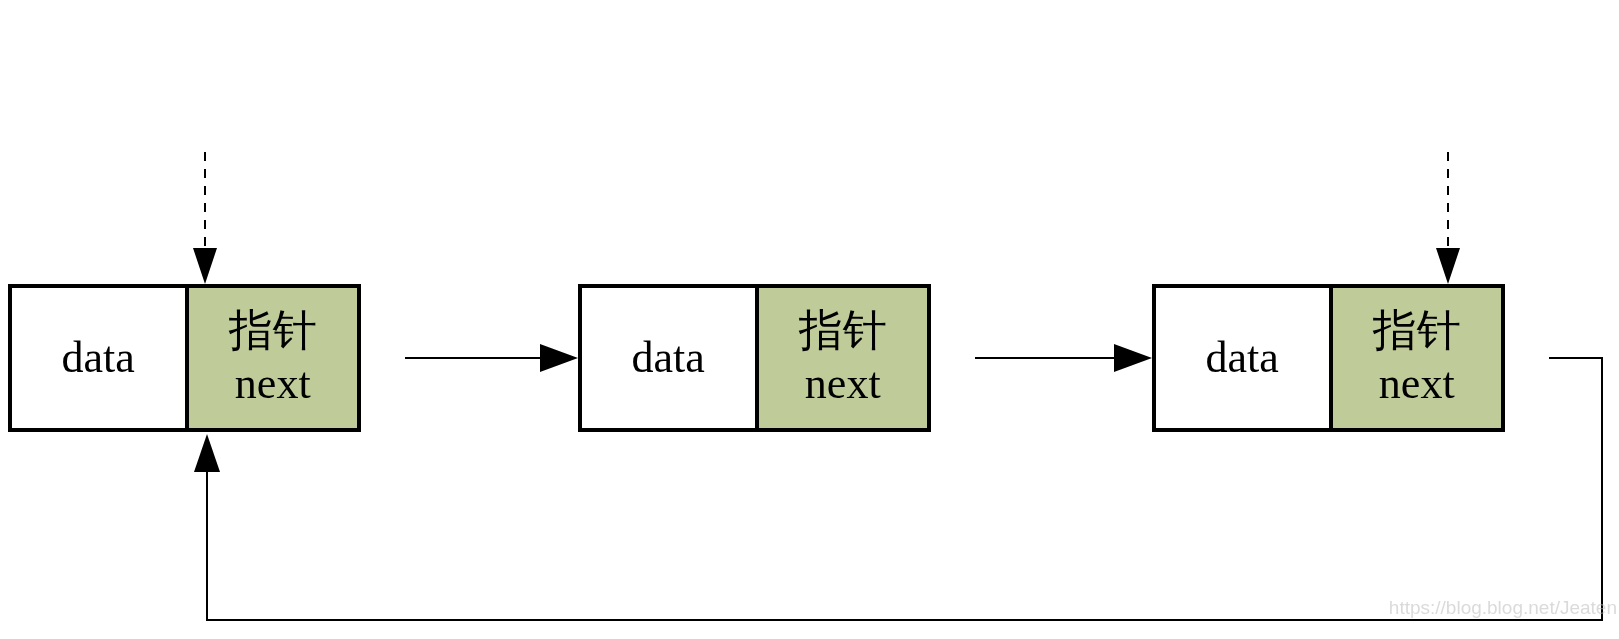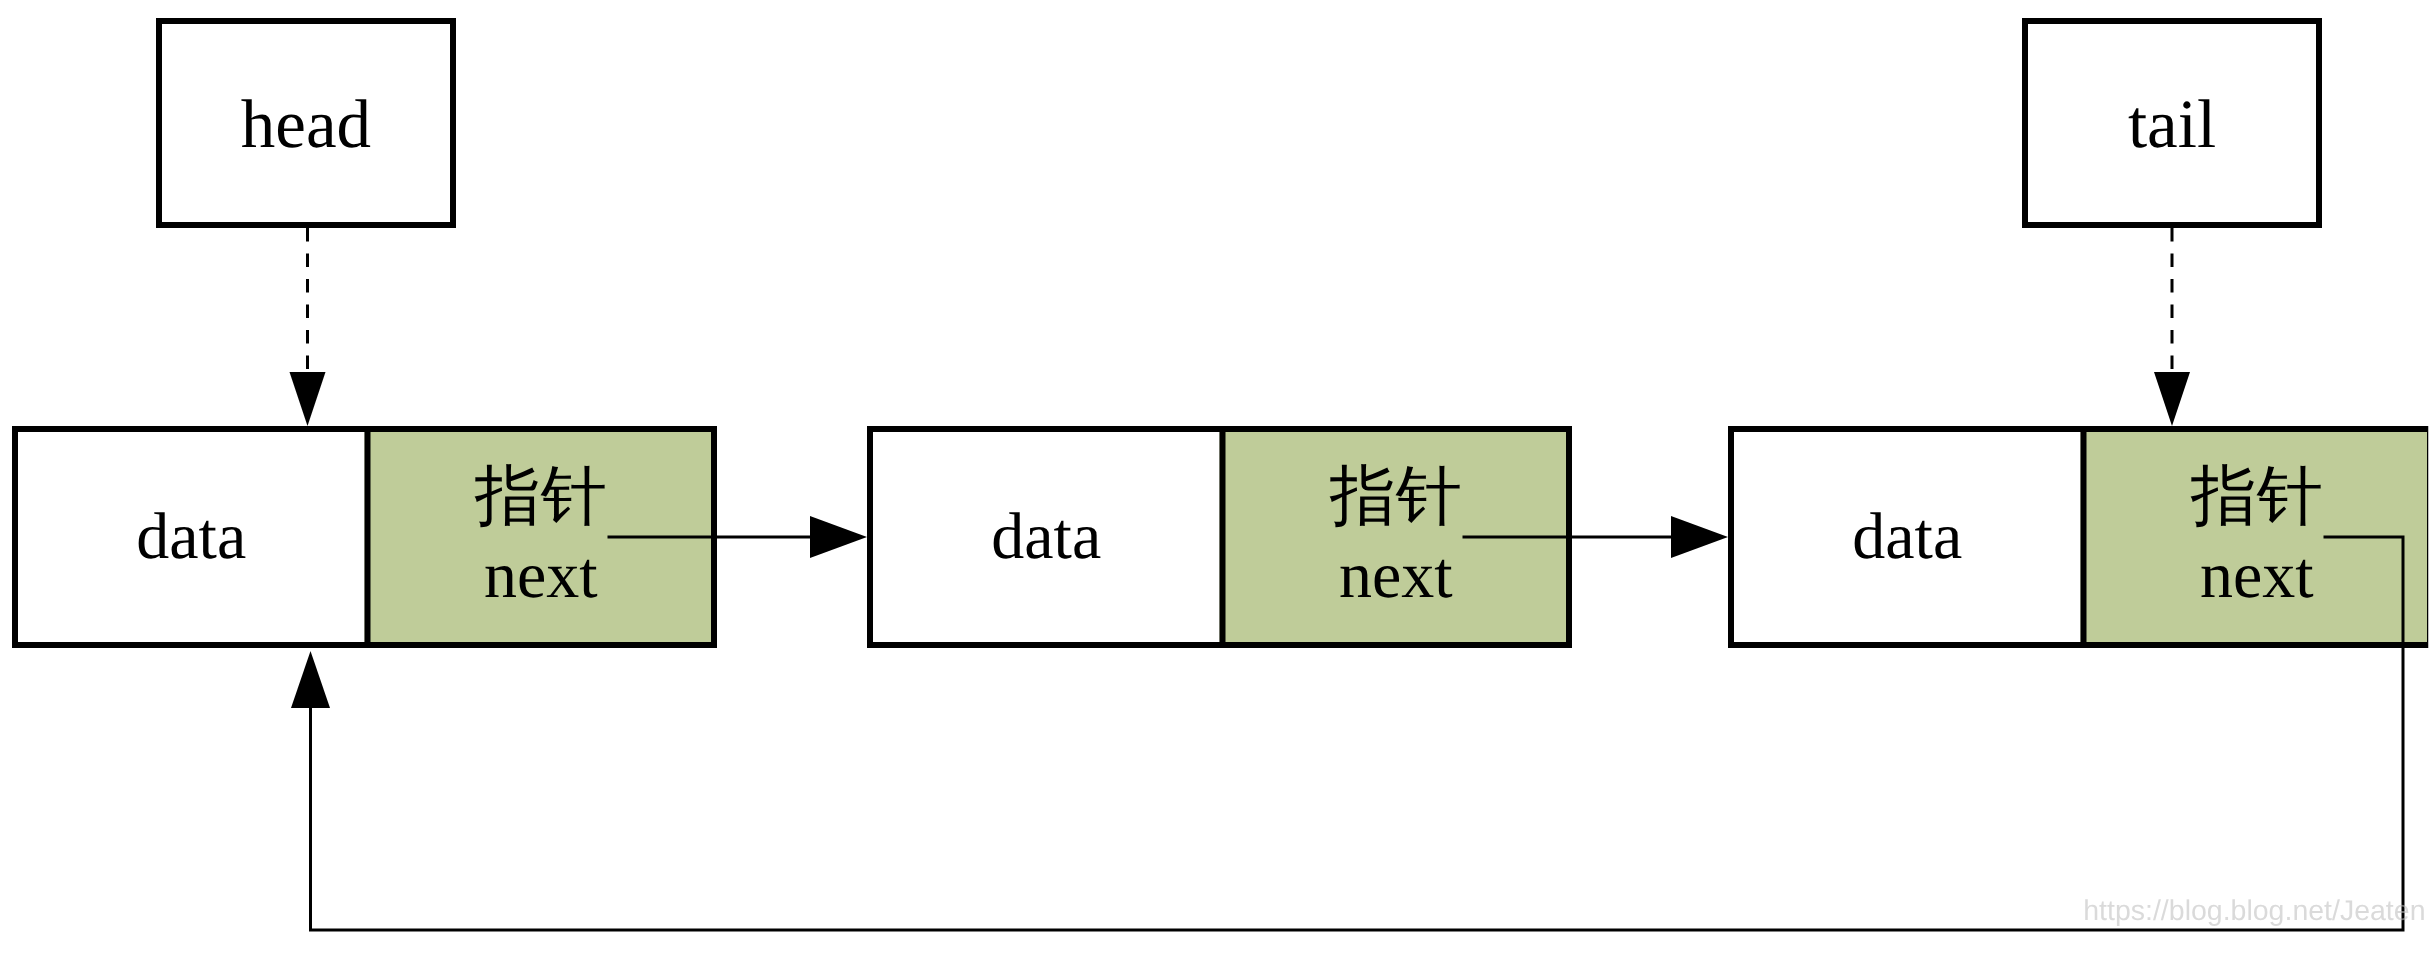--- a/index.html
+++ b/index.html
@@ -23,21 +23,21 @@
     border:4px solid var(--border-color);
     background:#ffffff;
     display:flex;align-items:center;justify-content:center;
     font-size:46px;color:#000;
   }
   .head-box{left:104px;top:12px;}
   .tail-box{left:1348px;top:12px;}
   .node{
     position:absolute;
     top:284px;
-    width:470px;height:148px;
+    width:353px;height:148px;
     box-sizing:border-box;
     border:4px solid var(--border-color);
     background:#ffffff;
     display:flex;
     justify-content:center;
   }
   .node-1{left:8px;}
   .node-2{left:578px;}
   .node-3{left:1152px;}
   .cell{
@@ -71,27 +71,21 @@
     opacity:0.55;
     white-space:nowrap;
     text-align:right;
   }
 </style>
 </head>
 <body>
 
 <div class="canvas">
 
-  <div class="ptr-box head-box">
-    <span>head</span>
-  </div>
 
-  <div class="ptr-box tail-box">
-    <span>tail</span>
-  </div>
 
   <div class="node node-1">
     <div class="cell data-cell">
       <span>data</span>
     </div>
     <div class="cell pointer-cell">
       <span>指针</span>
       <span>next</span>
     </div>
   </div>

